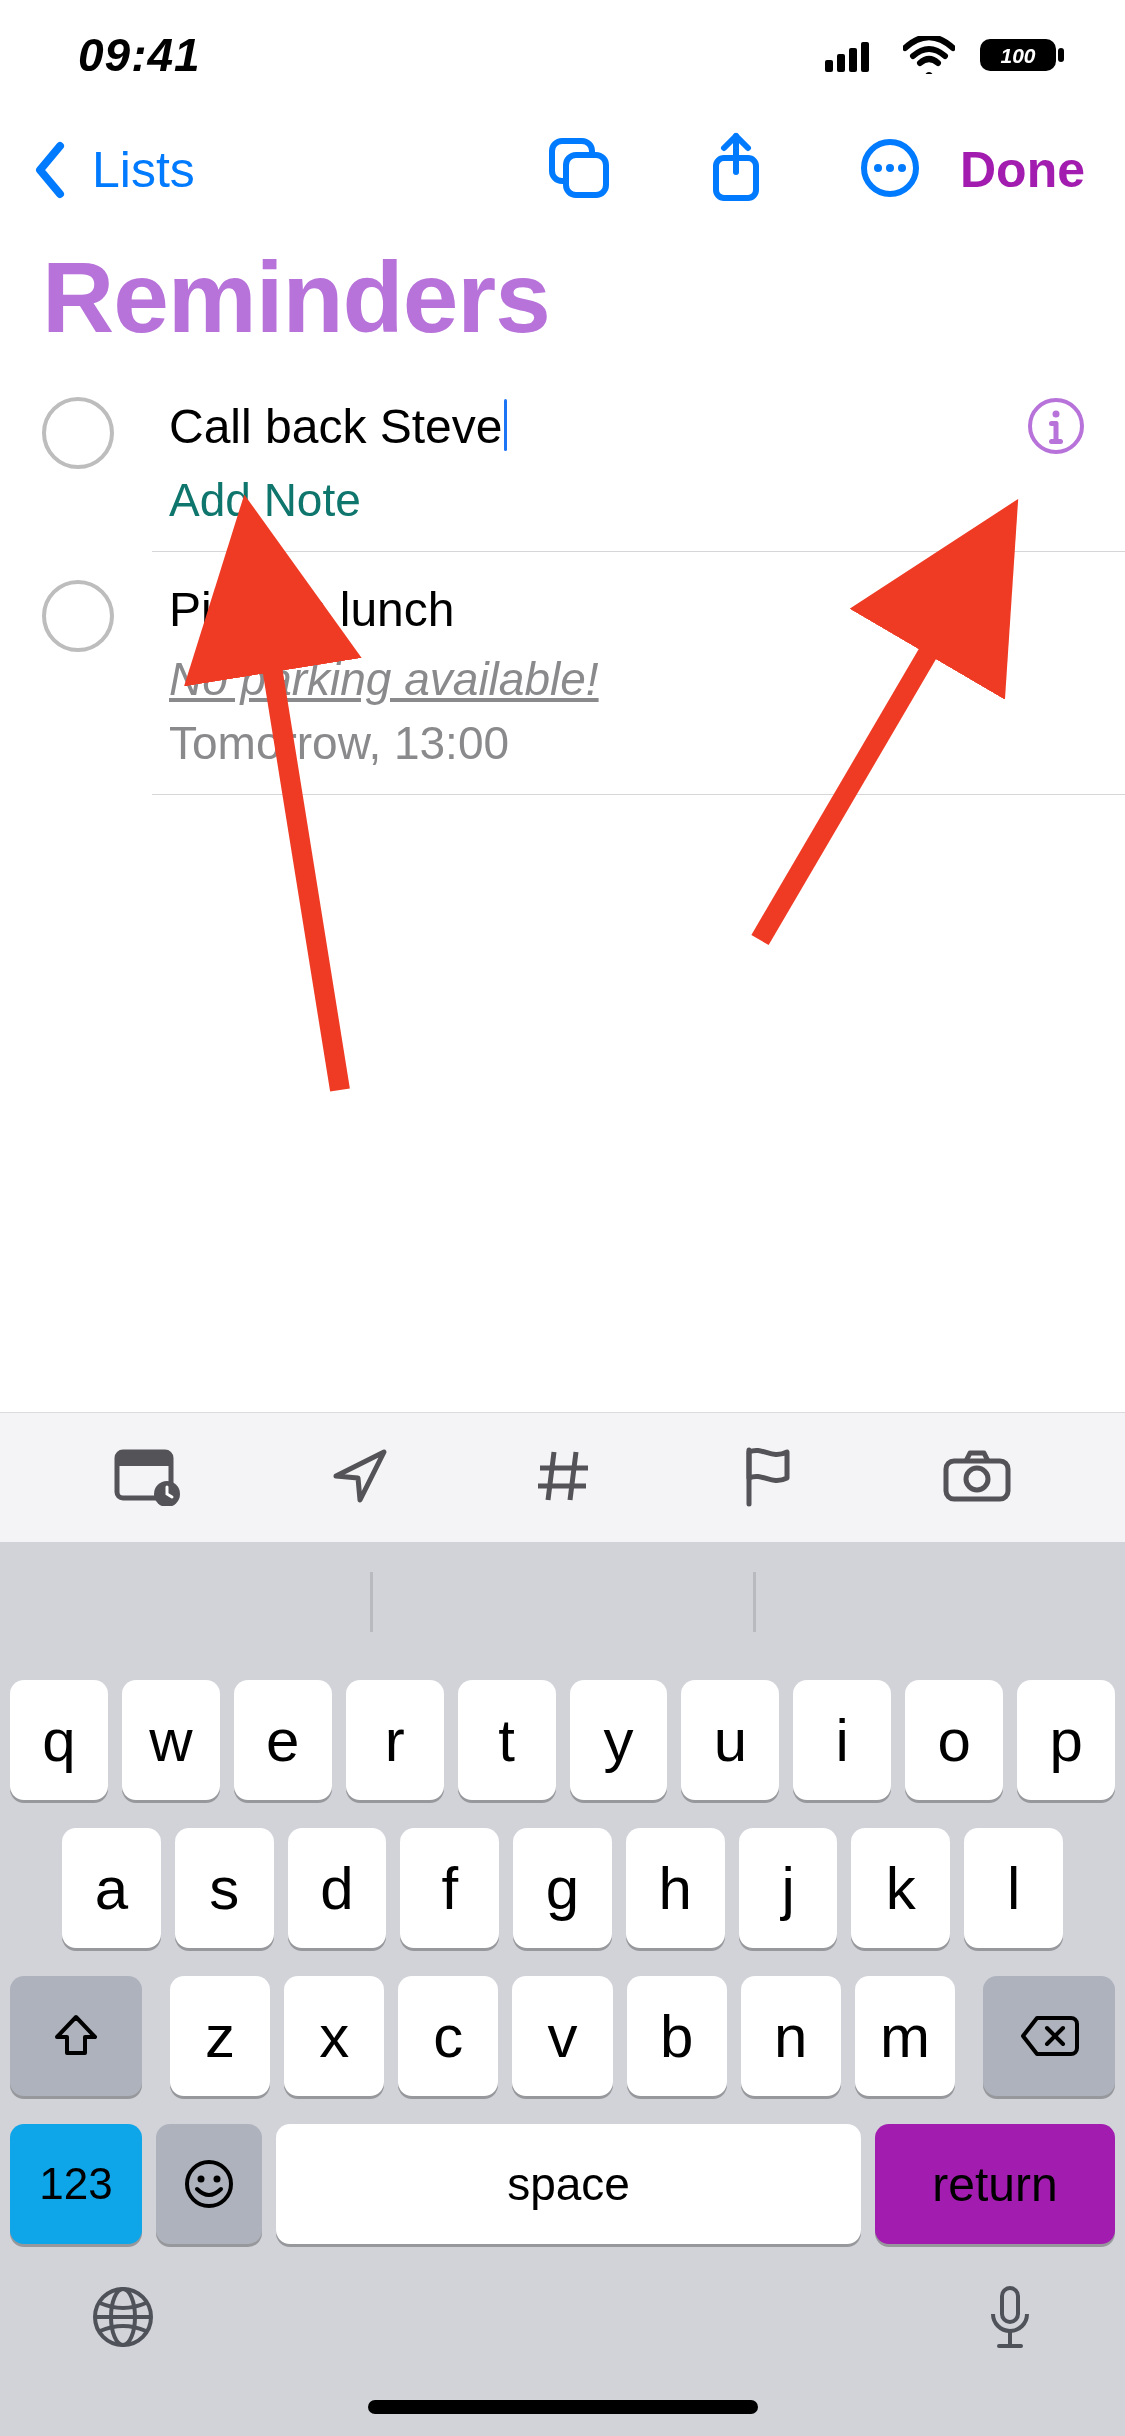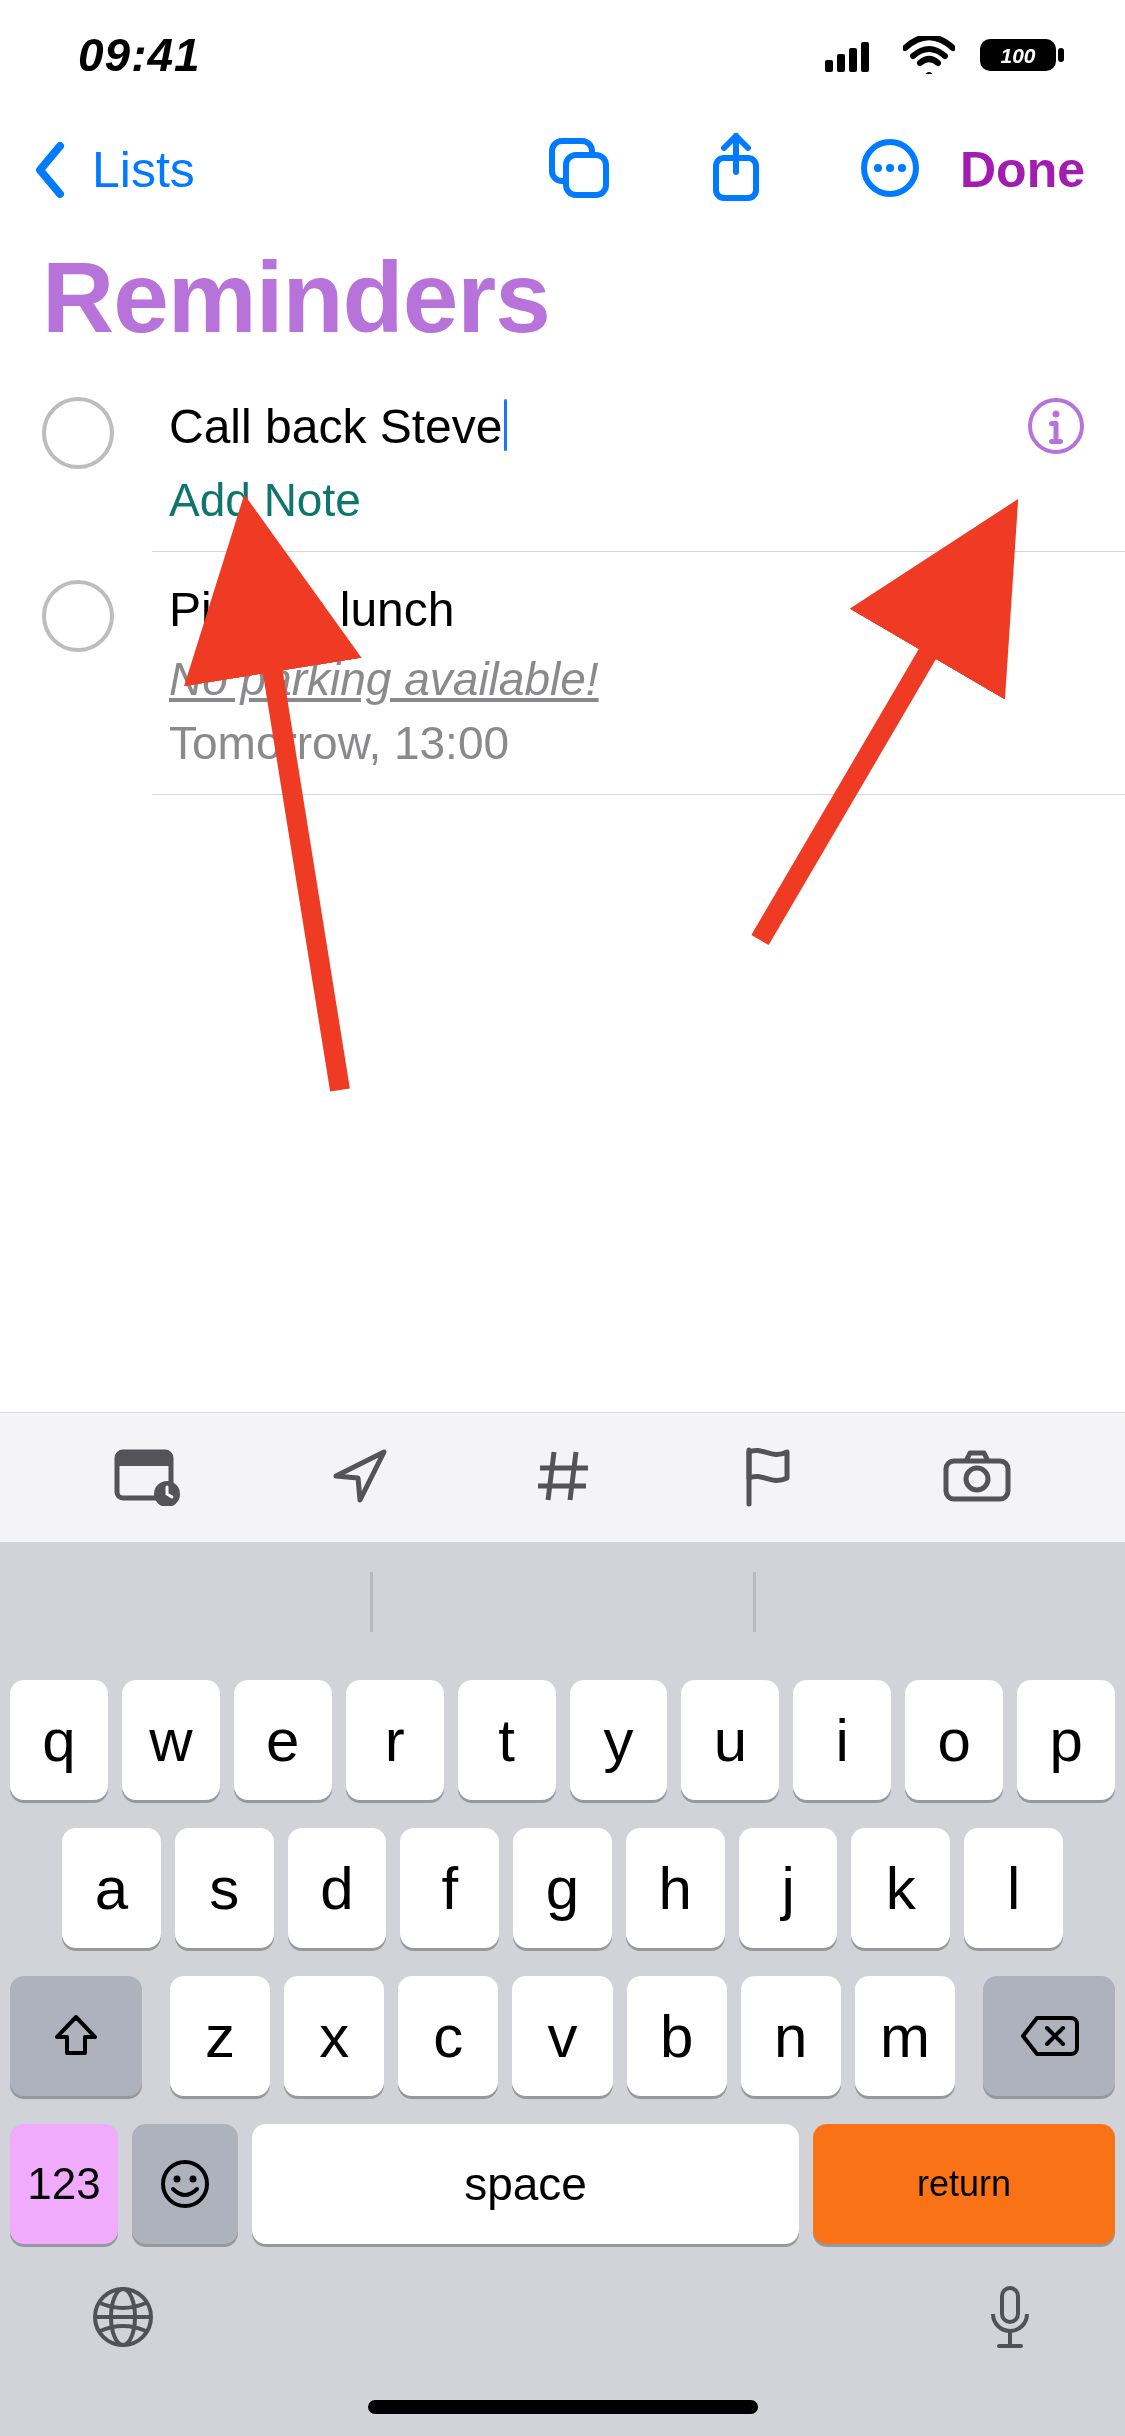--- a/index.html
+++ b/index.html
@@ -42,24 +42,24 @@
   .kb-suggest .sep { width:3px; height:60px; background:#b8bac0; margin:0 190px; }
   .kb-rows { padding:18px 10px 0 10px; }
   .kb-row { display:flex; gap:14px; margin-bottom:28px; justify-content:center; }
   .key { background:#fff; border-radius:14px; height:120px; display:flex; align-items:center; justify-content:center; font-size:60px; color:#000; box-shadow:0 3px 0 rgba(0,0,0,.28); }
   .key.letter { flex:1; }
   .row2 { padding:0 52px; }
   .key.sys { background:#aeb2bc; }
   .key.shift { width:132px; }
   .key.del   { width:132px; }
   .kb-bottom { display:flex; gap:14px; padding:0 10px 22px 10px; }
-  .key.num { width:108px; background:#f0abfc; font-size:44px; }
+  .key.num { width:132px; background:#0ea5e9; font-size:44px; }
   .key.emoji { width:106px; background:#aeb2bc; }
   .key.space { flex:1; font-size:46px; }
-  .key.return { width:302px; background:#f97316; font-size:36px; }
+  .key.return { width:240px; background:#a21caf; font-size:48px; }
   .kb-footer { height:170px; display:flex; align-items:flex-start; justify-content:space-between; padding:18px 90px 0 90px; }
   .home-ind { position:absolute; left:50%; transform:translateX(-50%); bottom:22px; width:390px; height:14px; border-radius:10px; background:#000; }
 </style>
 </head>
 <body>
 
 <div class="status-bar">
   <div class="status-time">09:41</div>
   <div class="status-right">
     <svg width="54" height="34" viewBox="0 0 54 34">

